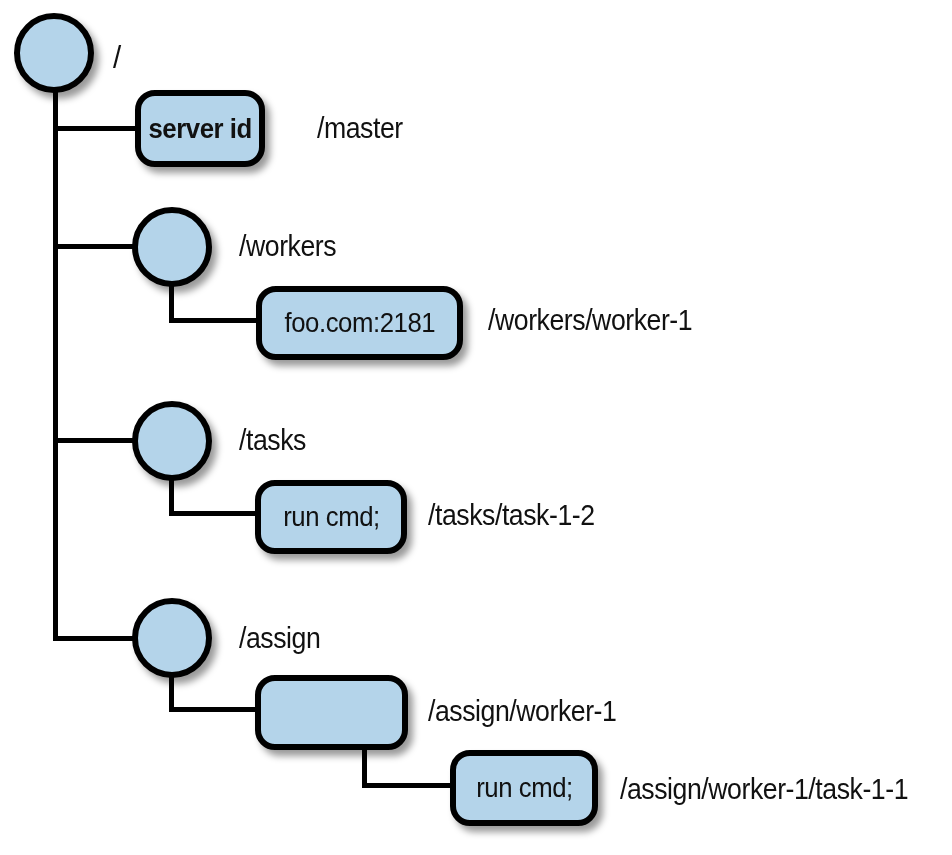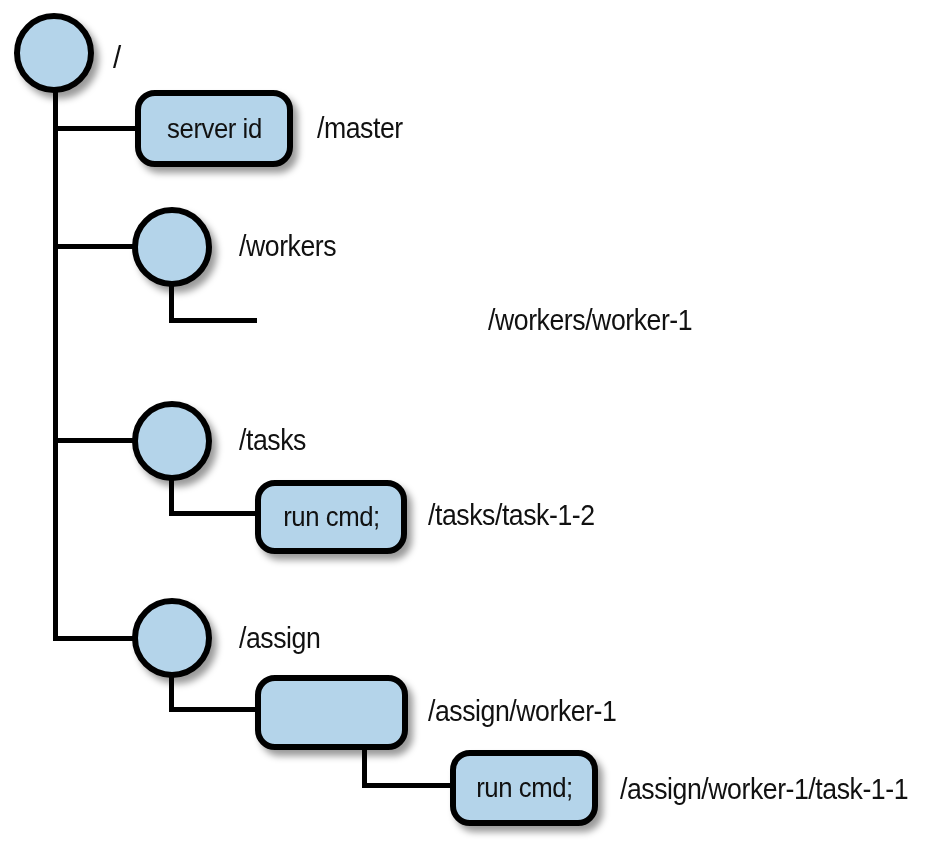--- a/index.html
+++ b/index.html
@@ -78,21 +78,21 @@
   #assign-elbow-v   { left: 169px; top: 672px; width: 5px;  height: 40px; }
   #assign-elbow-h   { left: 169px; top: 707px; width: 88px; height: 5px; }
   #assign2-elbow-v  { left: 362px; top: 748px; width: 5px;  height: 40px; }
   #assign2-elbow-h  { left: 362px; top: 783px; width: 92px; height: 5px; }
 
   #circle-root      { left: 14px;  top: 13px; }
   #circle-workers   { left: 132px; top: 207px; }
   #circle-tasks     { left: 132px; top: 401px; }
   #circle-assign    { left: 132px; top: 598px; }
 
-  #box-master         { left: 135px; top: 90px;  width: 158px; height: 77px; }
+  #box-master         { left: 135px; top: 90px;  width: 130px; height: 77px; font-weight: bold; }
   #box-worker1        { left: 256px; top: 286px; width: 207px; height: 74px; }
   #box-task12         { left: 255px; top: 480px; width: 152px; height: 74px; }
   #box-assign-worker1 { left: 255px; top: 675px; width: 153px; height: 75px; }
   #box-assign-task11  { left: 450px; top: 750px; width: 148px; height: 76px; }
 
   #label-root           { left: 113px; top: 37px;  font-size: 32px; }
   #label-master         { left: 317px; top: 108px; }
   #label-workers        { left: 239px; top: 226px; }
   #label-worker1        { left: 488px; top: 300px; }
   #label-tasks          { left: 239px; top: 420px; }
@@ -121,20 +121,23 @@
   <div class="line" id="assign2-elbow-h"></div>
 
   <div class="znode-circle" id="circle-root"></div>
   <div class="znode-circle" id="circle-workers"></div>
   <div class="znode-circle" id="circle-tasks"></div>
   <div class="znode-circle" id="circle-assign"></div>
 
   <div class="znode-box" id="box-master">
     <span class="value">server id</span>
   </div>
+  <div class="znode-box" id="box-worker1">
+    <span class="value">foo.com:2181</span>
+  </div>
   <div class="znode-box" id="box-task12">
     <span class="value">run cmd;</span>
   </div>
   <div class="znode-box" id="box-assign-worker1">
     <span class="value"></span>
   </div>
   <div class="znode-box" id="box-assign-task11">
     <span class="value">run cmd;</span>
   </div>
 

